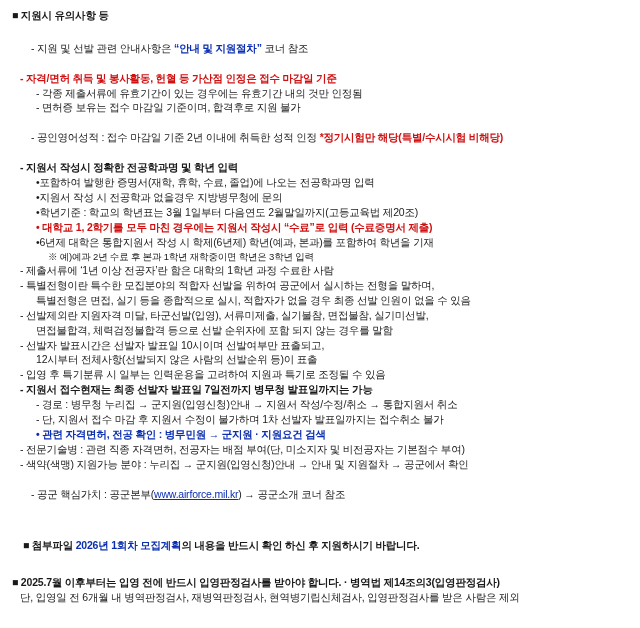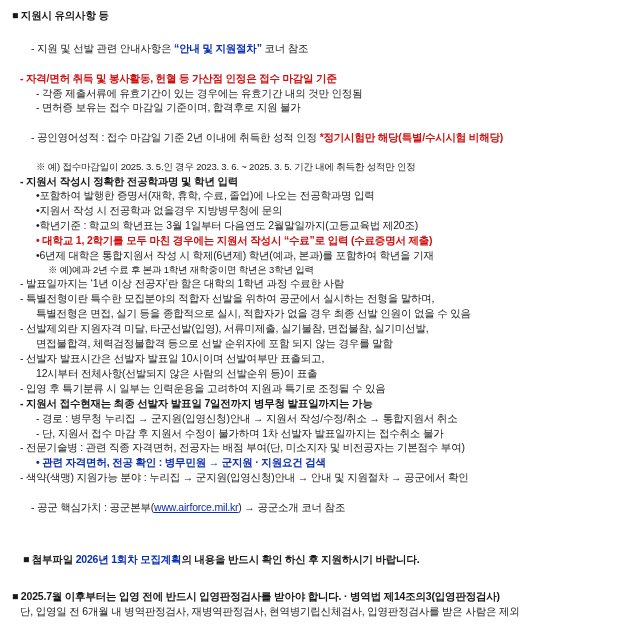--- a/index.html
+++ b/index.html
@@ -53,41 +53,40 @@
   </div>
 
   <div class="line lv1 red b">- 자격/면허 취득 및 봉사활동, 헌혈 등 가산점 인정은 접수 마감일 기준</div>
   <div class="line lv2 black">- 각종 제출서류에 유효기간이 있는 경우에는 유효기간 내의 것만 인정됨</div>
   <div class="line lv2 black">- 면허증 보유는 접수 마감일 기준이며, 합격후로 지원 불가</div>
 
   <div class="line lv1">
     <span class="black">- 공인영어성적 : 접수 마감일 기준 2년 이내에 취득한 성적 인정 </span><span class="red b">*정기시험만 해당(특별/수시시험 비해당)</span>
   </div>
 
-  <div class="line lv2 small black">※ 예) 접수마감일이 2025. 3. 5.인 경우 2023. 3. 6. ~ 2025. 3. 5. 기간 내에 취득한 성적만 인정</div>
   <div class="line lv1 b black">- 지원서 작성시 정확한 전공학과명 및 학년 입력</div>
   <div class="line lv2 black">•포함하여 발행한 증명서(재학, 휴학, 수료, 졸업)에 나오는 전공학과명 입력</div>
   <div class="line lv2 black">•지원서 작성 시 전공학과 없을경우 지방병무청에 문의</div>
   <div class="line lv2 black">•학년기준 : 학교의 학년표는 3월 1일부터 다음연도 2월말일까지(고등교육법 제20조)</div>
   <div class="line lv2 red b">• 대학교 1, 2학기를 모두 마친 경우에는 지원서 작성시 “수료”로 입력 (수료증명서 제출)</div>
   <div class="line lv2 black">•6년제 대학은 통합지원서 작성 시 학제(6년제) 학년(예과, 본과)를 포함하여 학년을 기재</div>
   <div class="line lv3 small black">※ 예)예과 2년 수료 후 본과 1학년 재학중이면 학년은 3학년 입력</div>
-  <div class="line lv1 black">- 발표일까지는 ‘1년 이상 전공자’란 함은 대학의 1학년 과정 수료한 사람</div>
+  <div class="line lv1 black">- 제출서류에 ‘1년 이상 전공자’란 함은 대학의 1학년 과정 수료한 사람</div>
   <div class="line lv1 black">- 특별전형이란 특수한 모집분야의 적합자 선발을 위하여 공군에서 실시하는 전형을 말하며,</div>
   <div class="line lv2 black">특별전형은 면접, 실기 등을 종합적으로 실시, 적합자가 없을 경우 최종 선발 인원이 없을 수 있음</div>
   <div class="line lv1 black">- 선발제외란 지원자격 미달, 타군선발(입영), 서류미제출, 실기불참, 면접불참, 실기미선발,</div>
   <div class="line lv2 black">면접불합격, 체력검정불합격 등으로 선발 순위자에 포함 되지 않는 경우를 말함</div>
   <div class="line lv1 black">- 선발자 발표시간은 선발자 발표일 10시이며 선발여부만 표출되고,</div>
   <div class="line lv2 black">12시부터 전체사항(선발되지 않은 사람의 선발순위 등)이 표출</div>
   <div class="line lv1 black">- 입영 후 특기분류 시 일부는 인력운용을 고려하여 지원과 특기로 조정될 수 있음</div>
   <div class="line lv1 b black">- 지원서 접수현재는 최종 선발자 발표일 7일전까지 병무청 발표일까지는 가능</div>
   <div class="line lv2 black">- 경로 : 병무청 누리집 → 군지원(입영신청)안내 → 지원서 작성/수정/취소 → 통합지원서 취소</div>
   <div class="line lv2 black">- 단, 지원서 접수 마감 후 지원서 수정이 불가하며 1차 선발자 발표일까지는 접수취소 불가</div>
+  <div class="line lv2 blue b">• 관련 자격면허, 전공 확인 : 병무민원 → 군지원 · 지원요건 검색</div>
   <div class="line lv1 black">- 전문기술병 : 관련 직종 자격면허, 전공자는 배점 부여(단, 미소지자 및 비전공자는 기본점수 부여)</div>
-  <div class="line lv2 blue b">• 관련 자격면허, 전공 확인 : 병무민원 → 군지원 · 지원요건 검색</div>
   <div class="line lv1 black">- 색약(색맹) 지원가능 분야 : 누리집 → 군지원(입영신청)안내 → 안내 및 지원절차 → 공군에서 확인</div>
 
   <div class="line lv1">
     <span class="black">- 공군 핵심가치 : 공군본부(</span><a href="#" class="link">www.airforce.mil.kr</a><span class="black">) → 공군소개 코너 참조</span>
   </div>
 
   <div class="gap"></div>
 
   <div class="line lv0 b">
     <span class="black b">■ 첨부파일 </span><span class="blue b">2026년 1회차 모집계획</span><span class="black b">의 내용을 반드시 확인 하신 후 지원하시기 바랍니다.</span>

